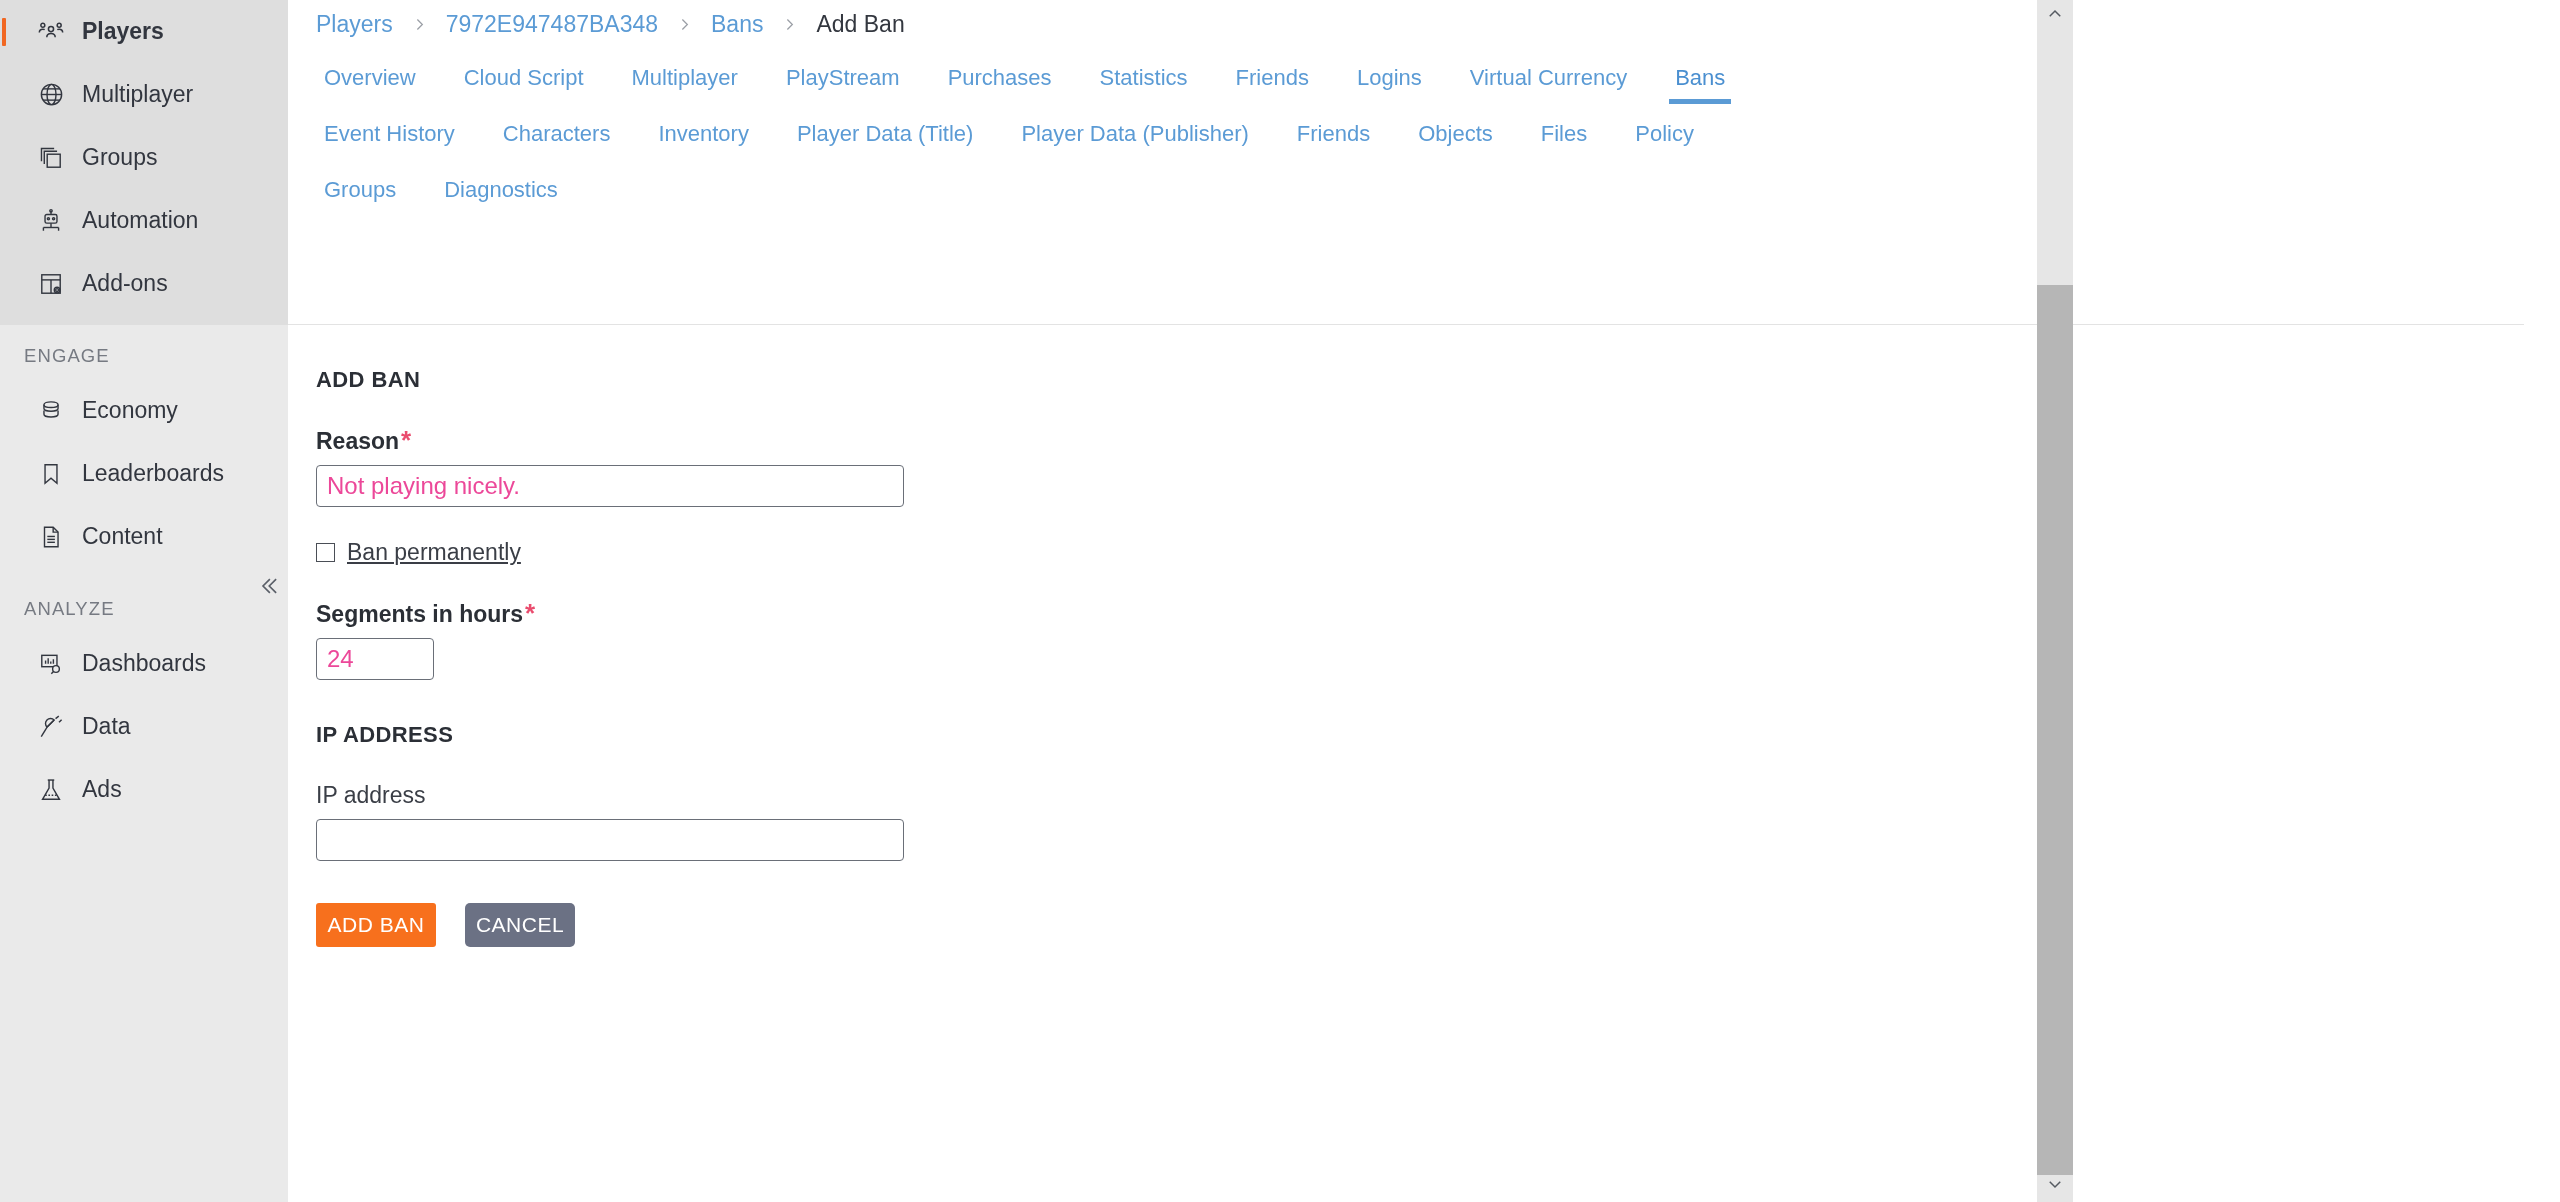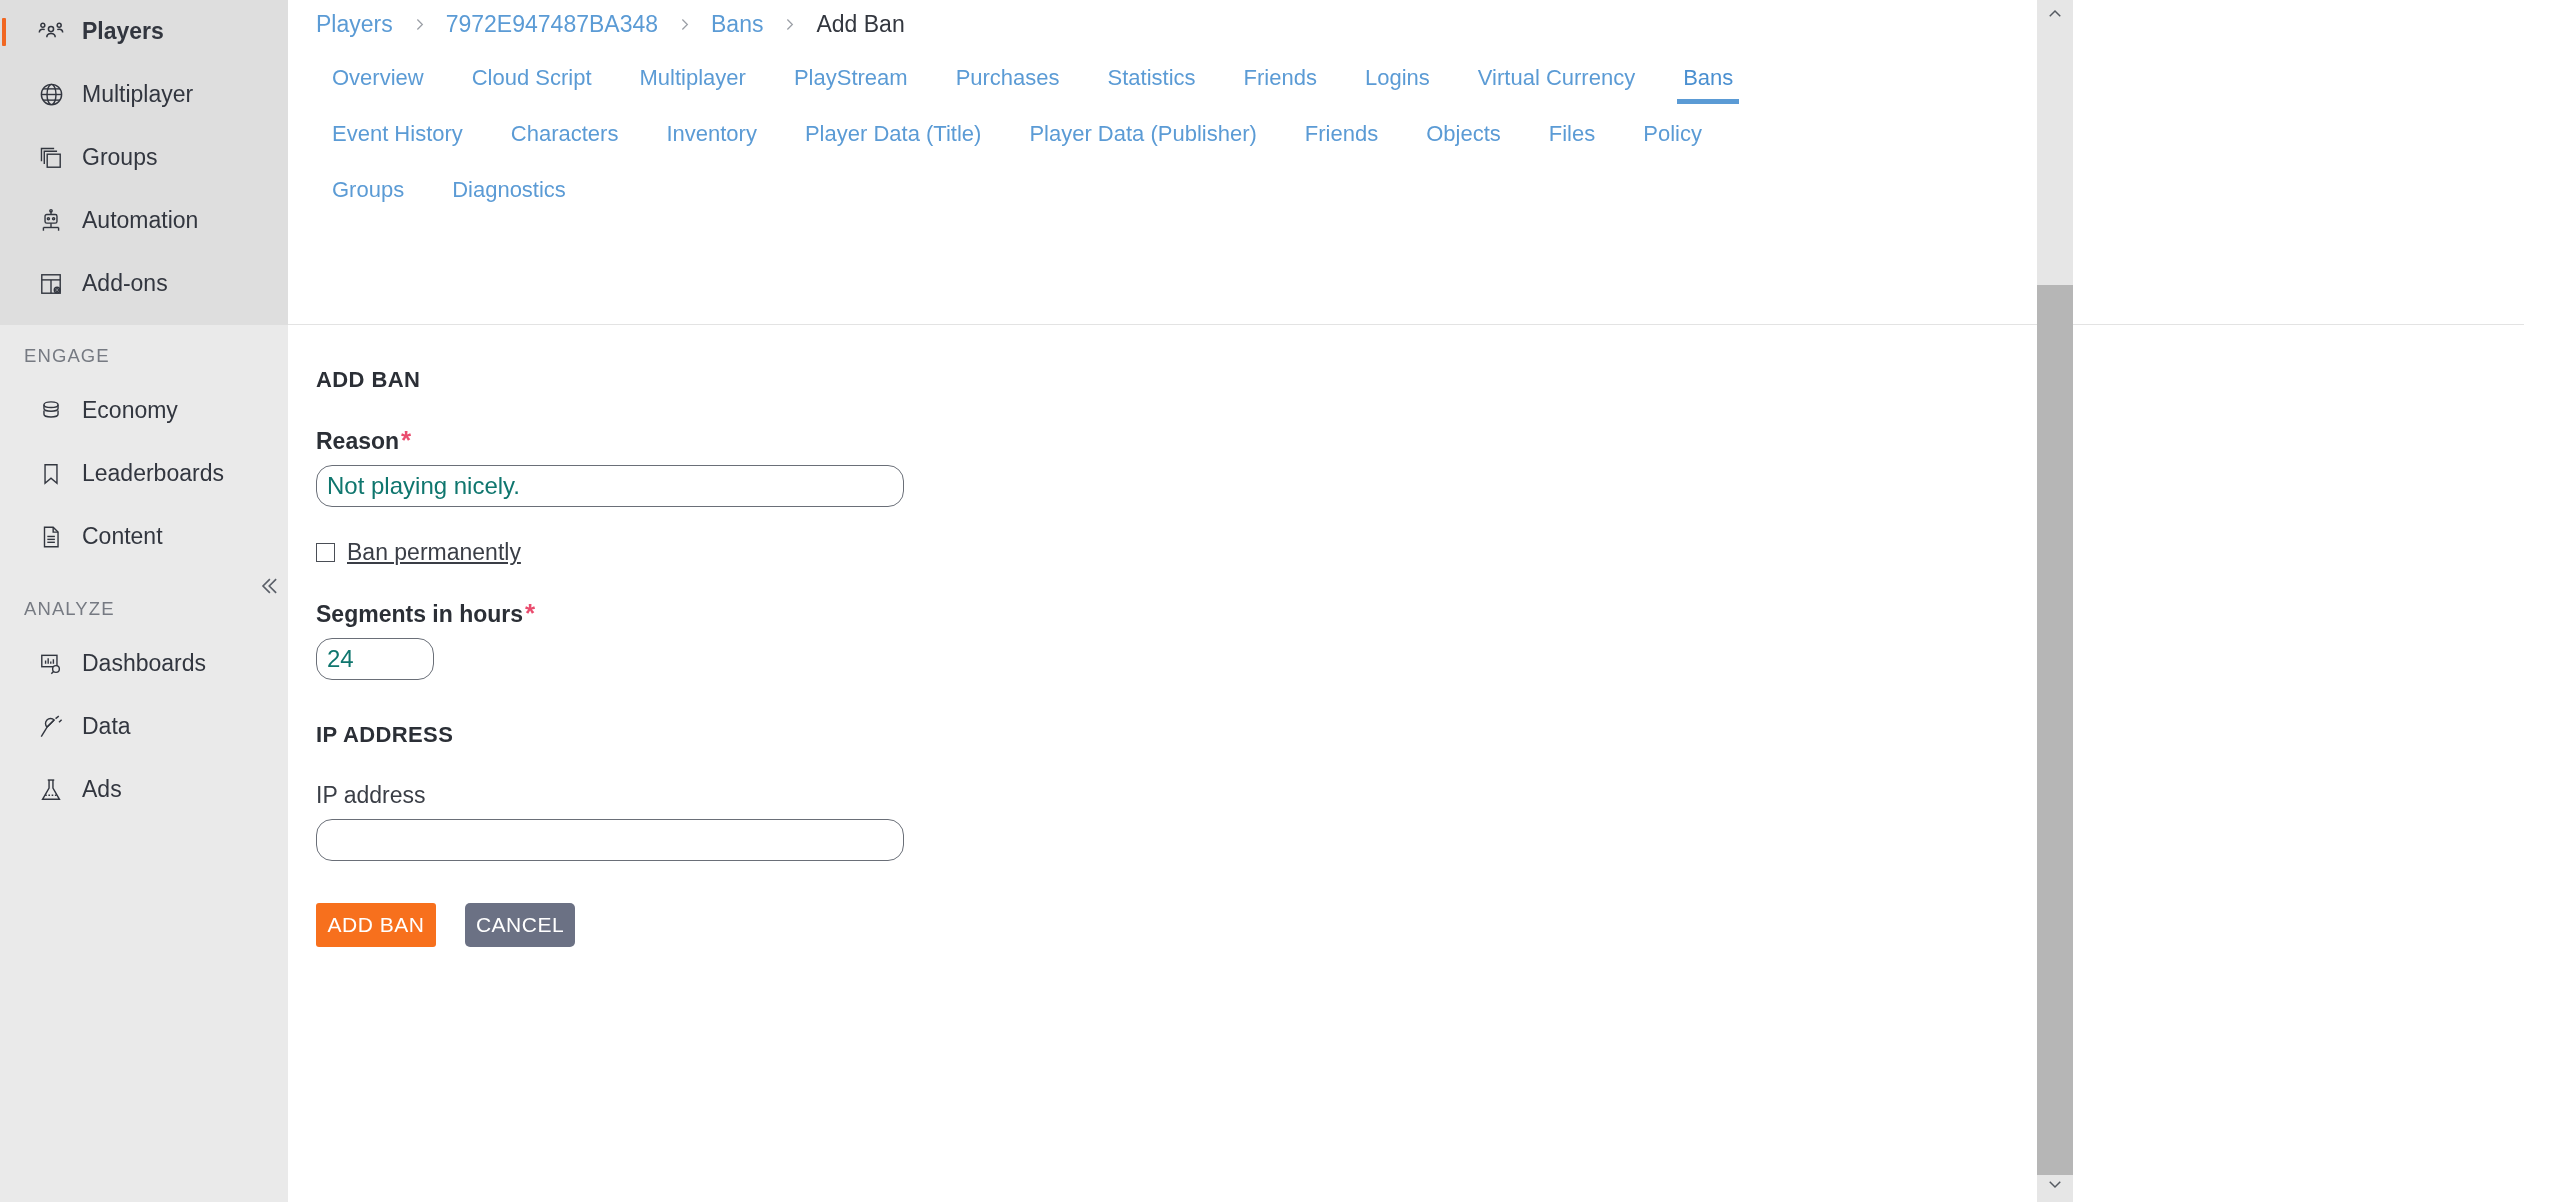--- a/index.html
+++ b/index.html
@@ -138,21 +138,21 @@
     white-space: nowrap;
   }
   .crumb-sep {
     margin: 0 18px;
     color: #9b9fa6;
     font-size: 20px;
     line-height: 1;
   }
   .crumb-sep svg { display: block; }
 
-  .tab-rows { padding-left: 20px; text-align: center; }
+  .tab-rows { padding-left: 12px; text-align: center; }
   .tab-row {
     display: flex;
     align-items: flex-end;
     height: 56px;
   }
   .tab {
     position: relative;
     font-size: 22px;
     color: #5b9bd5;
     margin-right: 0;
@@ -198,24 +198,24 @@
     color: #ea4c6e;
     font-size: 26px;
     margin-left: 2px;
     line-height: 1;
   }
   .text-input {
     margin-top: 10px;
     height: 42px;
     box-sizing: border-box;
     border: 1px solid #6a6f78;
-    border-radius: 16px;
+    border-radius: 4px;
     background: #ffffff;
     font-size: 24px;
-    color: #0f766e;
+    color: #ec4899;
     padding: 0 10px;
     display: flex;
     align-items: center;
     font-family: "Liberation Sans", sans-serif;
     outline: none;
   }
   .input-reason { width: 588px; }
   .input-duration { width: 118px; }
   .input-ip { width: 588px; }
 

